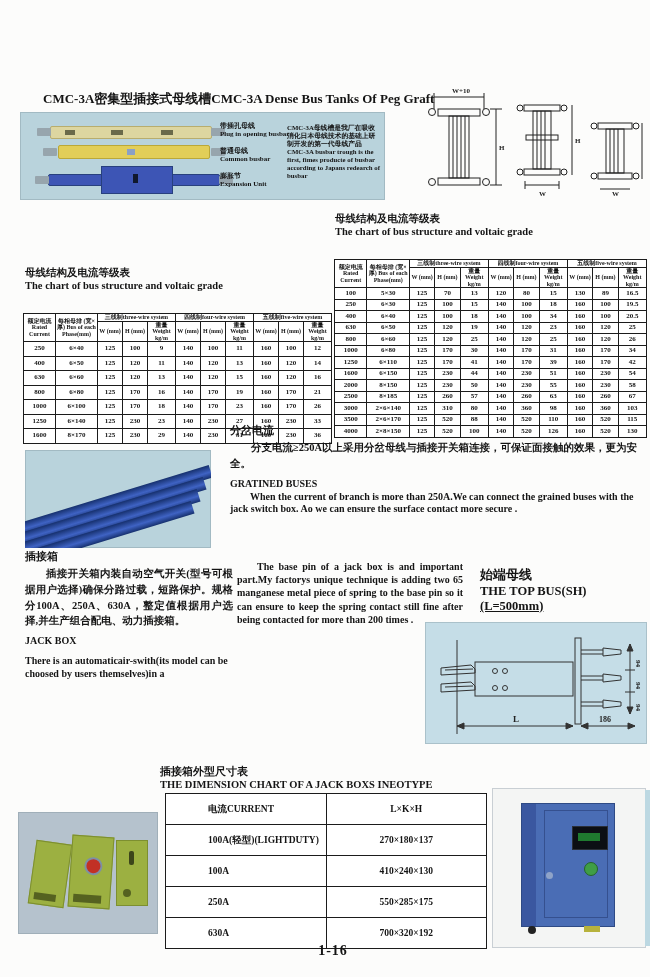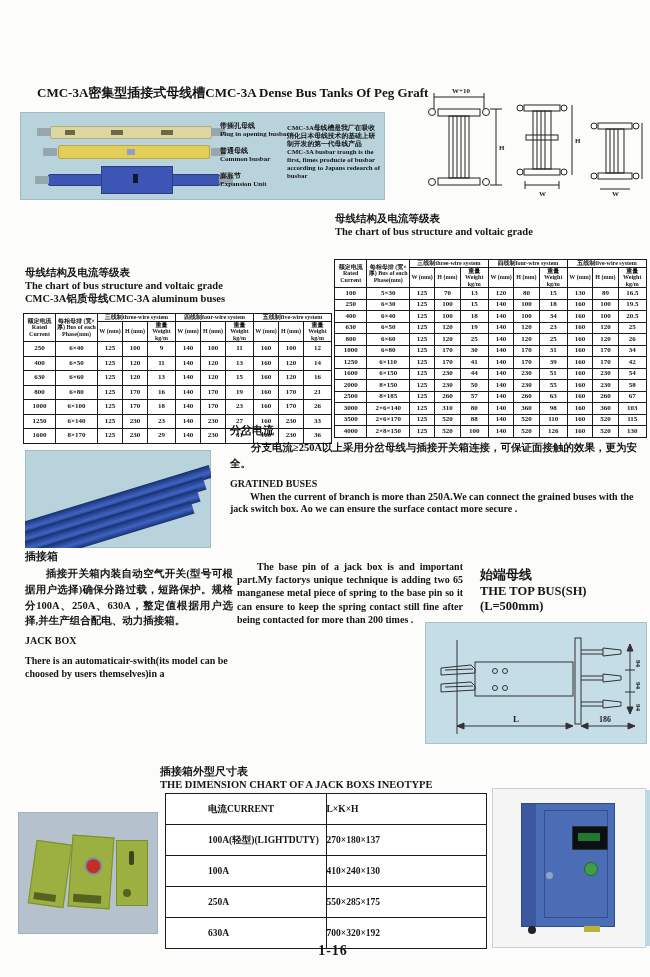--- a/index.html
+++ b/index.html
@@ -1,20 +1,20 @@
 <!DOCTYPE html>
 <html><head>
 <meta charset="utf-8">
 <style>
   html,body{margin:0;padding:0;background:#9a9a9a;}
   .page{position:relative;width:650px;height:977px;background:#fcfcfb;margin:0 auto;
         font-family:"Liberation Serif",serif;color:#141414;overflow:hidden;}
   .abs{position:absolute;}
   .cn{font-weight:bold;}
-  h1.title{font-size:13px;margin:4px;font-weight:bold;letter-spacing:0px;}
+  h1.title{font-size:13px;margin:10px;font-weight:bold;letter-spacing:0px;}
 
   
   .panel-blue{background:#b9d3dc;}
   .photo-frame{box-shadow:0 0 0 1px rgba(120,140,150,.35) inset;}
 
   
   .bar{position:absolute;border-radius:2px;}
   .bar-end{position:absolute;background:#97a5ad;height:8px;width:14px;border-radius:1px;}
 
   
@@ -27,21 +27,21 @@
   table.bus th{font-size:6px;}
   table.bus td{font-size:7px;}
   table.alum td{height:13.5px;}
   table.copper td{height:10.5px;}
 
   
   table.dim{border-collapse:collapse;table-layout:fixed;background:#fff;}
   table.dim td,table.dim th{border:1px solid #1b1b1b;font-size:9.5px;font-weight:bold;
       height:30px;padding:0;}
   table.dim .c1{text-align:left;padding-left:42px;}
-  table.dim .c2{text-align:left;}
+  table.dim .c2{text-align:center;}
 
   .small-label{font-size:7px;font-weight:bold;line-height:1.15;}
   .tiny-desc{font-size:6.8px;font-weight:bold;line-height:1.18;}
 
   .body-cn{font-size:10.5px;line-height:1.5;font-weight:bold;}
   .body-en{font-size:10px;line-height:1.22;font-weight:bold;}
   .body-en2{font-size:10px;line-height:1.32;font-weight:bold;}
   .indent{text-indent:2em;}
 
   .sec-h-cn{font-size:11px;font-weight:bold;margin:0 0 2px 0;}
@@ -368,21 +368,20 @@
           <td>160</td>
           <td>520</td>
           <td>130</td>
         </tr>
       </tbody>
     </table>
 
   <div class="abs tbl-head" style="left:25px;top:266px;width:310px;">
     <div>母线结构及电流等级表</div>
     <div>The chart of bus structure and voltaic grade</div>
-    <div>CMC-3A铝质母线CMC-3A aluminum buses</div>
   </div>
   <table class="bus alum abs" style="left:23px;top:313px;width:308px;">
       <colgroup>
         <col style="width: 32px;">
         <col style="width: 42px;">
         <col style="width: 25px;">
         <col style="width: 25px;">
         <col style="width: 28px;">
         <col style="width: 25px;">
         <col style="width: 25px;">
@@ -527,21 +526,21 @@
     <div class="body-en2" style="margin-top:8px;">There is an automaticair-swith(its model can be choosed by users themselves)in a</div>
   </div>
 
   <div class="abs" style="left:237px;top:558px;width:226px;">
     <div class="body-en2 indent" style="text-align:justify;margin-top:2px;">The base pin of a jack box is and important part.My factorys unique technique is adding two 65 manganese metal piece of spring to the base pin so it can ensure to keep the spring contact still fine after being contacted for more than 200 times .</div>
   </div>
 
   <div class="abs" style="left:480px;top:566px;width:165px;">
     <div style="font-size:13px;font-weight:bold;">始端母线</div>
     <div style="font-size:12.5px;font-weight:bold;">THE TOP BUS(SH)</div>
-    <div style="font-size:12.5px;font-weight:bold;">(L=500mm)</div>
+    <div style="font-size:12.5px;font-weight:bold;text-decoration:underline;">(L=500mm)</div>
   </div>
   <div class="abs photo-frame" style="left:425px;top:622px;width:222px;height:122px;background:#c5dde7;">
     <svg width="222" height="122" viewBox="0 0 222 122">
       <g stroke="#333" stroke-width="1" fill="none">
         <line x1="32" y1="18" x2="32" y2="112"></line>
         <polygon points="16,46 46,43 50,47 50,51 16,53"></polygon>
         <line x1="20" y1="48" x2="48" y2="47"></line>
         <polygon points="16,62 46,60 50,64 50,68 16,70"></polygon>
         <line x1="20" y1="65" x2="48" y2="64"></line>
         <rect x="50" y="40" width="98" height="34"></rect>

